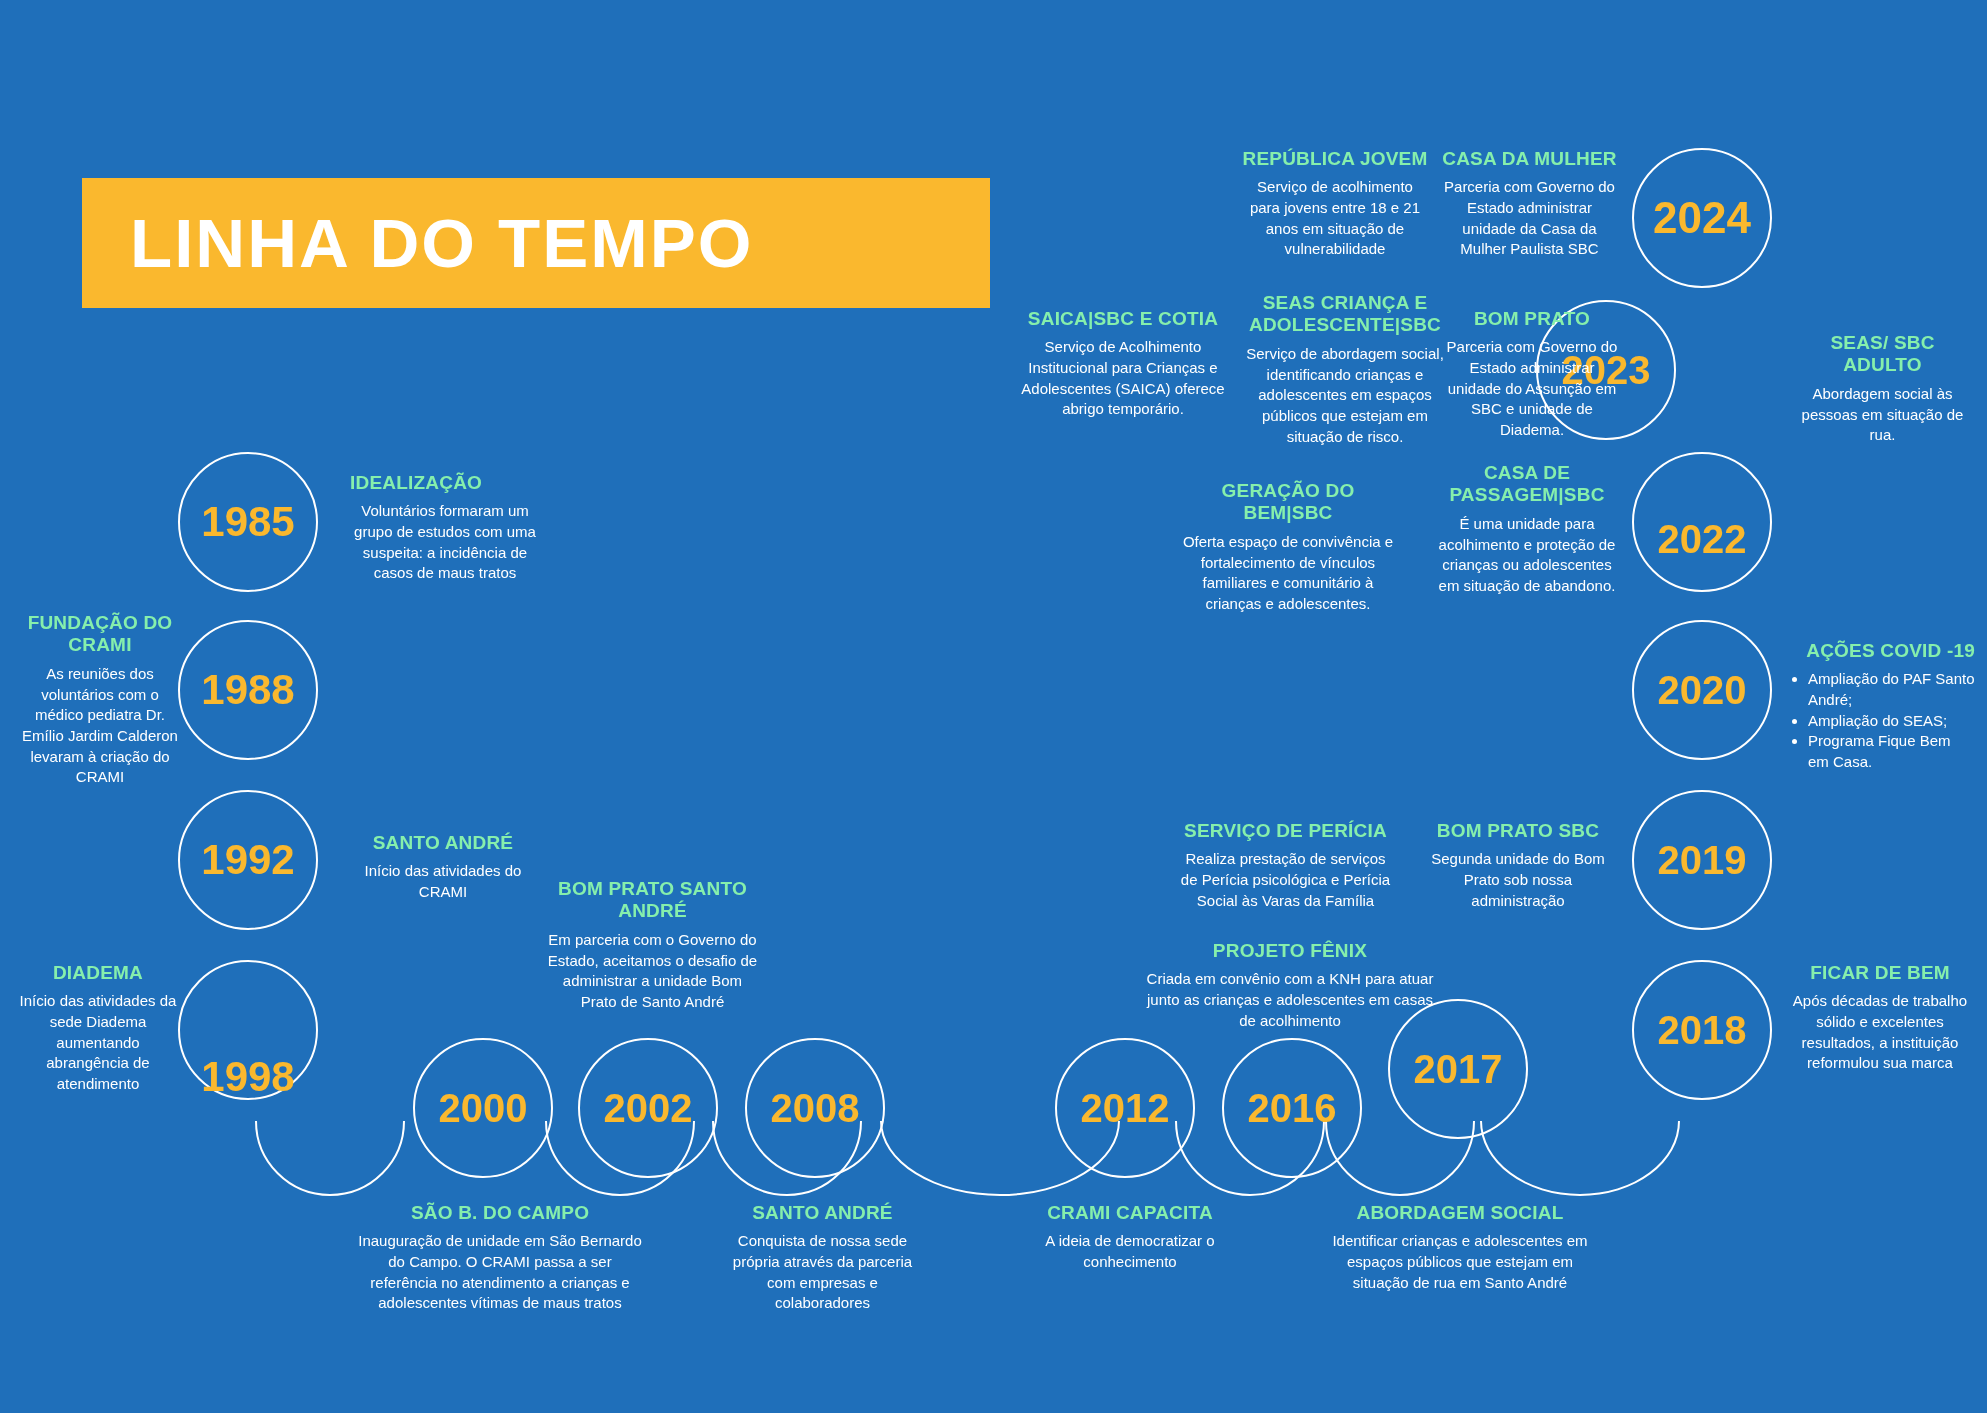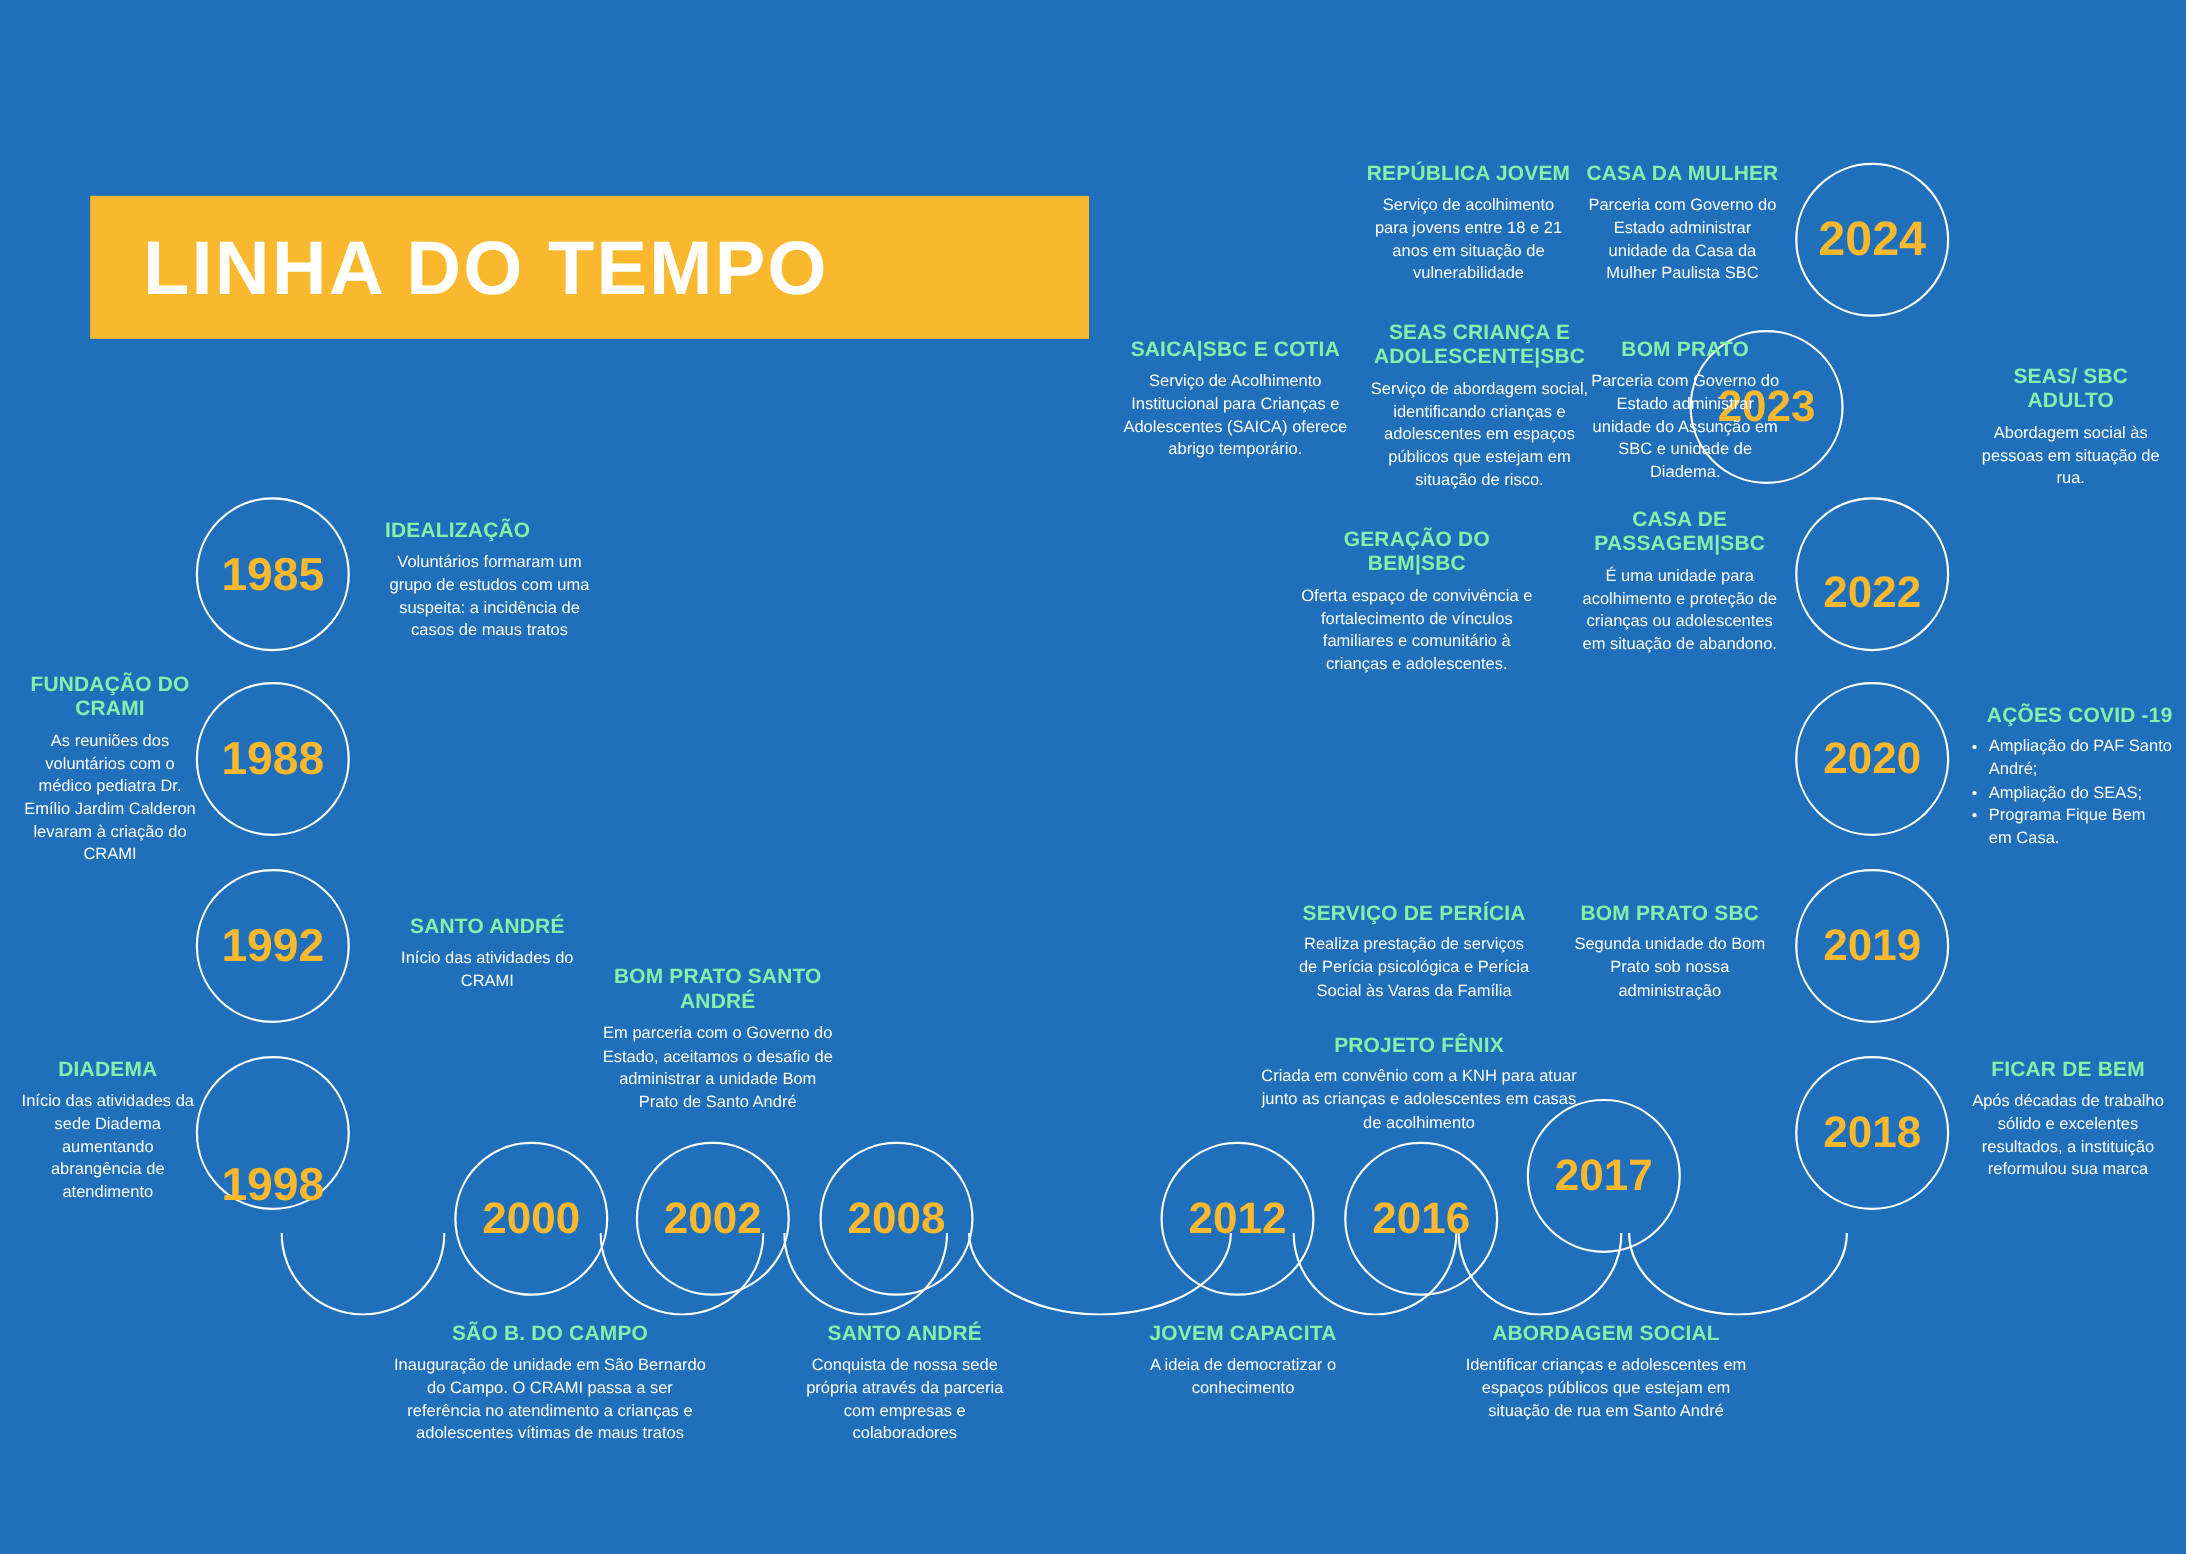--- a/index.html
+++ b/index.html
@@ -189,21 +189,21 @@
     <div class="hd">BOM PRATO SANTO ANDRÉ</div>
     <div class="bd">Em parceria com o Governo do Estado, aceitamos o desafio de administrar a unidade Bom Prato de Santo André</div>
   </div>
 
   <div class="tb ctr" style="left:720px; top:1202px; width:205px;">
     <div class="hd">SANTO ANDRÉ</div>
     <div class="bd">Conquista de nossa sede própria através da parceria com empresas e colaboradores</div>
   </div>
 
   <div class="tb ctr" style="left:1030px; top:1202px; width:200px;">
-    <div class="hd">JOVEM CAPACITA</div>
+    <div class="hd">CRAMI CAPACITA</div>
     <div class="bd">A ideia de democratizar o conhecimento</div>
   </div>
 
   <div class="tb ctr" style="left:1140px; top:940px; width:300px;">
     <div class="hd">PROJETO FÊNIX</div>
     <div class="bd">Criada em convênio com a KNH para atuar junto as crianças e adolescentes em casas de acolhimento</div>
   </div>
 
   <div class="tb ctr" style="left:1330px; top:1202px; width:260px;">
     <div class="hd">ABORDAGEM SOCIAL</div>

